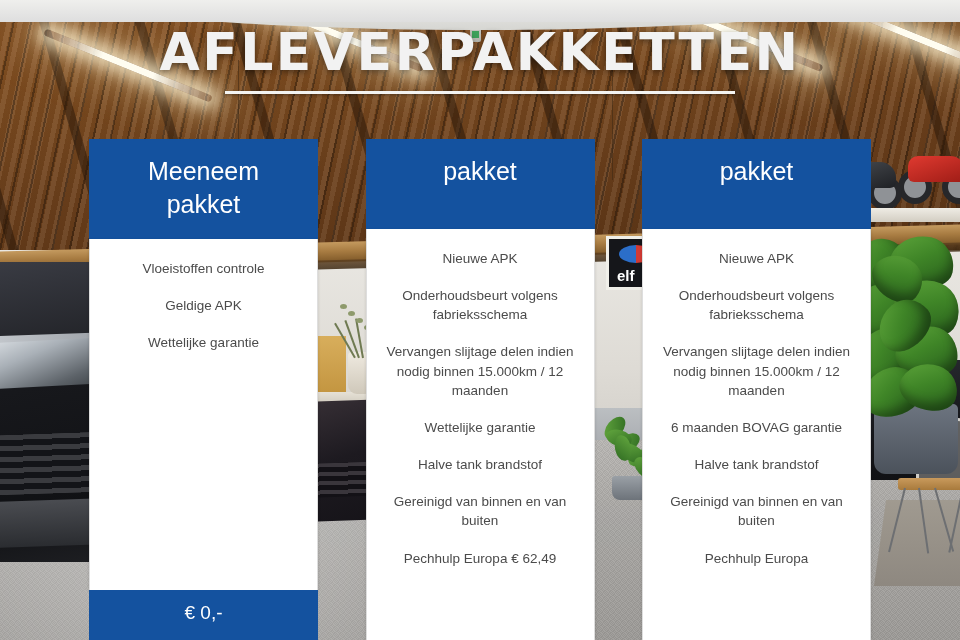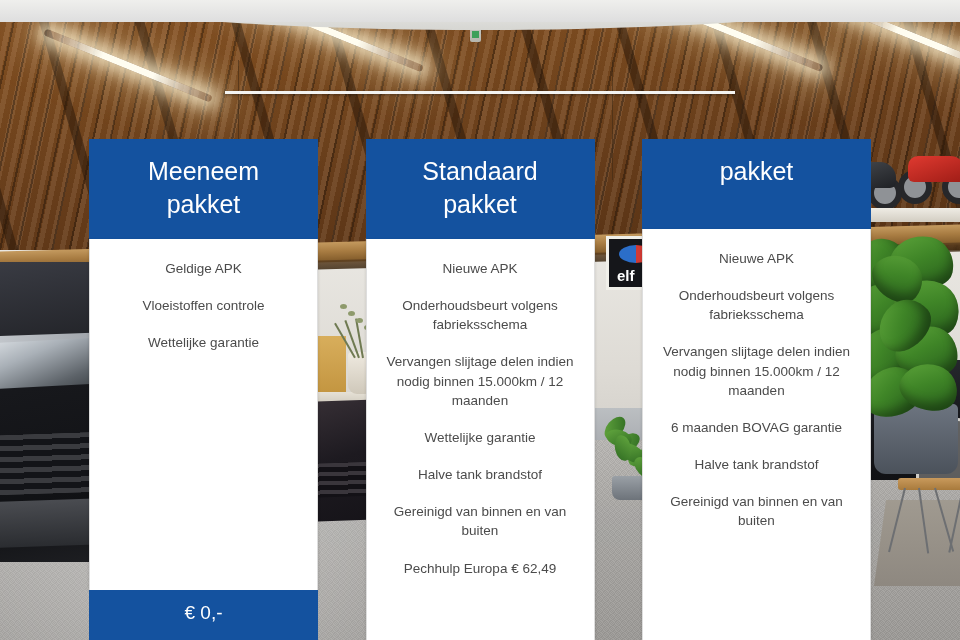--- a/index.html
+++ b/index.html
@@ -377,38 +377,38 @@
       <div class="leaf" style="left: 50px; top: 90px; width: 62px; height: 52px; transform: rotate(8deg);"></div>
       <div class="leaf" style="left: 16px; top: 132px; width: 60px; height: 48px; transform: rotate(-14deg);"></div>
       <div class="leaf" style="left: 54px; top: 128px; width: 58px; height: 46px; transform: rotate(18deg);"></div>
       <div class="leaf" style="left: 26px; top: 20px; width: 52px; height: 44px; transform: rotate(40deg);"></div>
       <div class="leaf" style="left: 30px; top: 66px; width: 56px; height: 46px; transform: rotate(-40deg);"></div>
     </div>
 </div>
 
 <div class="wrap">
 
+  <div class="page-title">AFLEVERPAKKETTEN</div>
   <div class="title-rule"></div>
 
   <div class="cards" id="cards">
       <div class="card">
         <div class="card-head">
           <div>Meeneem</div>
           <div>pakket</div>
         </div>
         <div class="card-body">
+          <div class="feat">Vloeistoffen controle</div>
           <div class="feat">Geldige APK</div>
-          <div class="feat">Vloeistoffen controle</div>
           <div class="feat">Wettelijke garantie</div>
         </div>
         <div class="card-foot">€ 0,-</div>
       </div>
       <div class="card">
         <div class="card-head">
-          <div>Standaard</div>
           <div>pakket</div>
         </div>
         <div class="card-body">
           <div class="feat">Nieuwe APK</div>
           <div class="feat">Onderhoudsbeurt volgens fabrieksschema</div>
           <div class="feat">Vervangen slijtage delen indien nodig binnen 15.000km / 12 maanden</div>
           <div class="feat">Wettelijke garantie</div>
           <div class="feat">Halve tank brandstof</div>
           <div class="feat">Gereinigd van binnen en van buiten</div>
           <div class="feat">Pechhulp Europa € 62,49</div>
@@ -418,17 +418,18 @@
         <div class="card-head">
           <div>pakket</div>
         </div>
         <div class="card-body">
           <div class="feat">Nieuwe APK</div>
           <div class="feat">Onderhoudsbeurt volgens fabrieksschema</div>
           <div class="feat">Vervangen slijtage delen indien nodig binnen 15.000km / 12 maanden</div>
           <div class="feat">6 maanden BOVAG garantie</div>
           <div class="feat">Halve tank brandstof</div>
           <div class="feat">Gereinigd van binnen en van buiten</div>
+          <div class="feat">Pechhulp Europa</div>
         </div>
       </div>
     </div>
 
 </div>
 
 </body></html>

